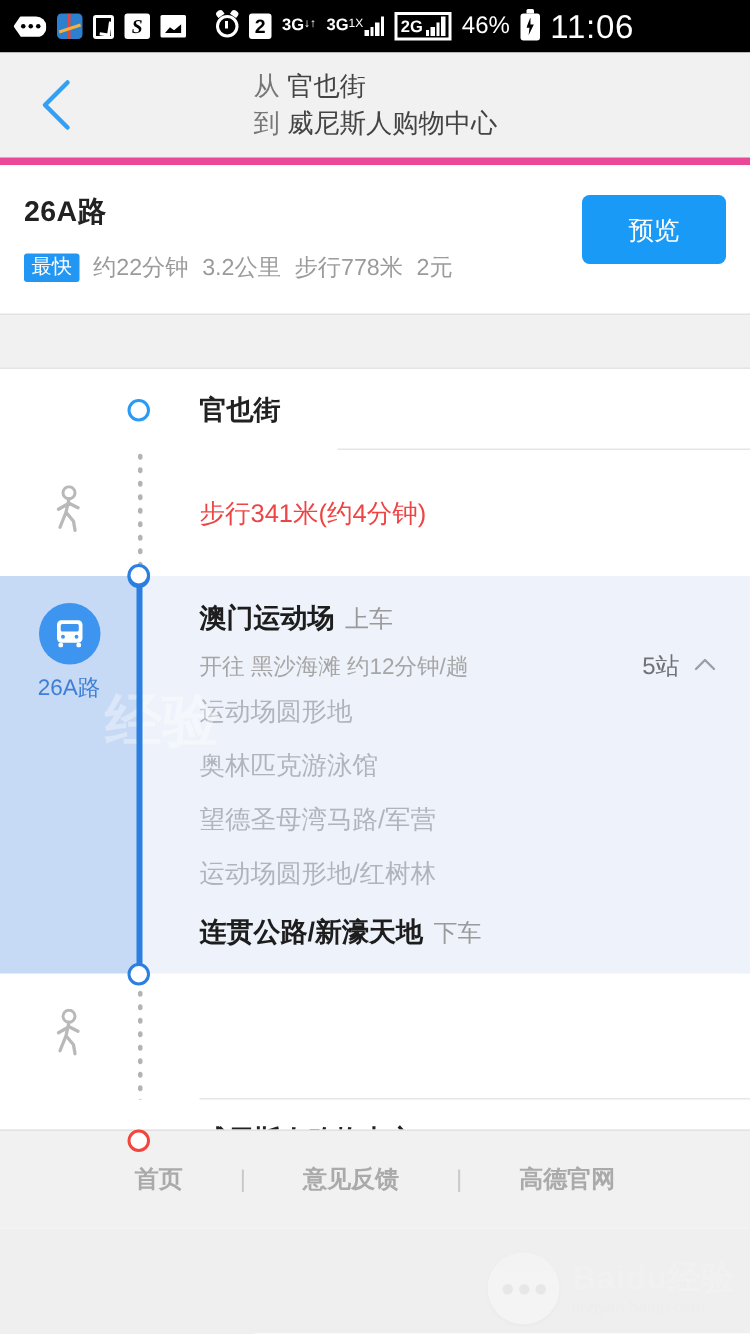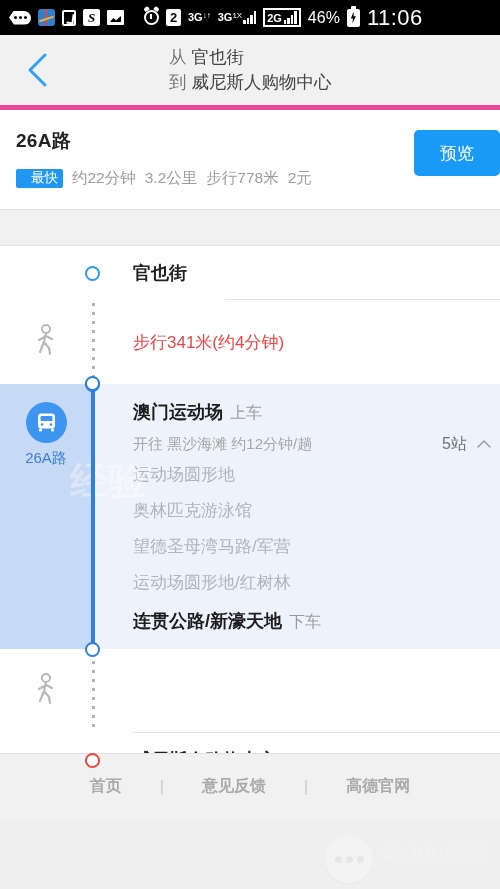--- a/index.html
+++ b/index.html
@@ -117,25 +117,25 @@
     background:#fff;padding:18px 16px 20px 16px;position:relative;
     border-bottom:1px solid #e2e2e2;
   }
   #route-name{font-size:19px;font-weight:bold;color:#222;letter-spacing:.3px;}
   #summary-meta{
     margin-top:14px;display:flex;align-items:center;gap:9px;
     font-size:15.5px;color:#9b9b9b;white-space:nowrap;
   }
   #fastest-badge{
     background:#2196f3;color:#fff;font-size:13.5px;
-    padding:2px 5px 3px 15px;border-radius:2px;line-height:1;
+    padding:2px 5px 3px 5px;border-radius:2px;line-height:1;
   }
   #preview-btn{
-    position:absolute;right:0;top:20px;
-    width:86px;height:46px;background:#1a9af7;border-radius:5px;
+    position:absolute;right:16px;top:20px;
+    width:96px;height:46px;background:#1a9af7;border-radius:5px;
     color:#fff;font-size:17px;display:flex;align-items:center;justify-content:center;
     cursor:pointer;
   }
 
   
   .gap{height:36px;background:#f1f1f1;border-bottom:1px solid #e4e4e4;}
 
   
   #steps{background:#fff;position:relative;}
   .step{ position:relative; display:flex; }
@@ -181,21 +181,21 @@
   }
   #bus-line-label{ margin-top:6px;font-size:15px;color:#3d7fd6; }
   #bus-vline{
     position:absolute;left:91px;top:0;bottom:0;width:4px;background:#2b7fe0;z-index:2;
   }
   .board-row{ padding-top:16px;display:flex;align-items:baseline; }
   .board-row .nm{ font-size:18px;font-weight:bold;color:#1d1d1d; }
   .board-row .tag{ font-size:16px;color:#9a9a9a;margin-left:7px; }
   .dir-row{
     margin-top:10px;display:flex;align-items:center;
-    font-size:15px;color:#a6a6a6;padding-right:8px;text-align:center;
+    font-size:15px;color:#a6a6a6;padding-right:22px;text-align:center;
   }
   .dir-row .grow{flex:1;}
   .dir-row .stops{ font-size:16px;color:#6f7378;margin-right:9px; }
   .chev{ color:#9aa0a6; }
   .mid-stop{
     font-size:17px;color:#b0b5bd;line-height:33px;margin-top:3px;
   }
   .alight-row{ margin-top:10px;padding-bottom:16px;display:flex;align-items:baseline; }
   .alight-row .nm{ font-size:18px;font-weight:bold;color:#1d1d1d; }
   .alight-row .tag{ font-size:16px;color:#9a9a9a;margin-left:7px; }

